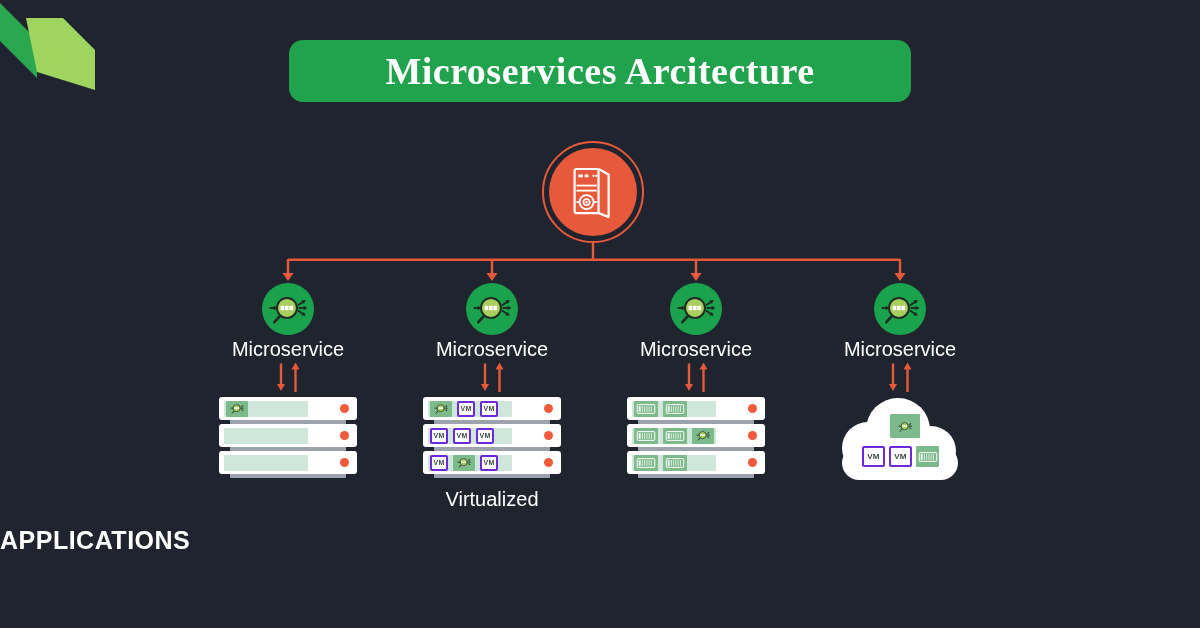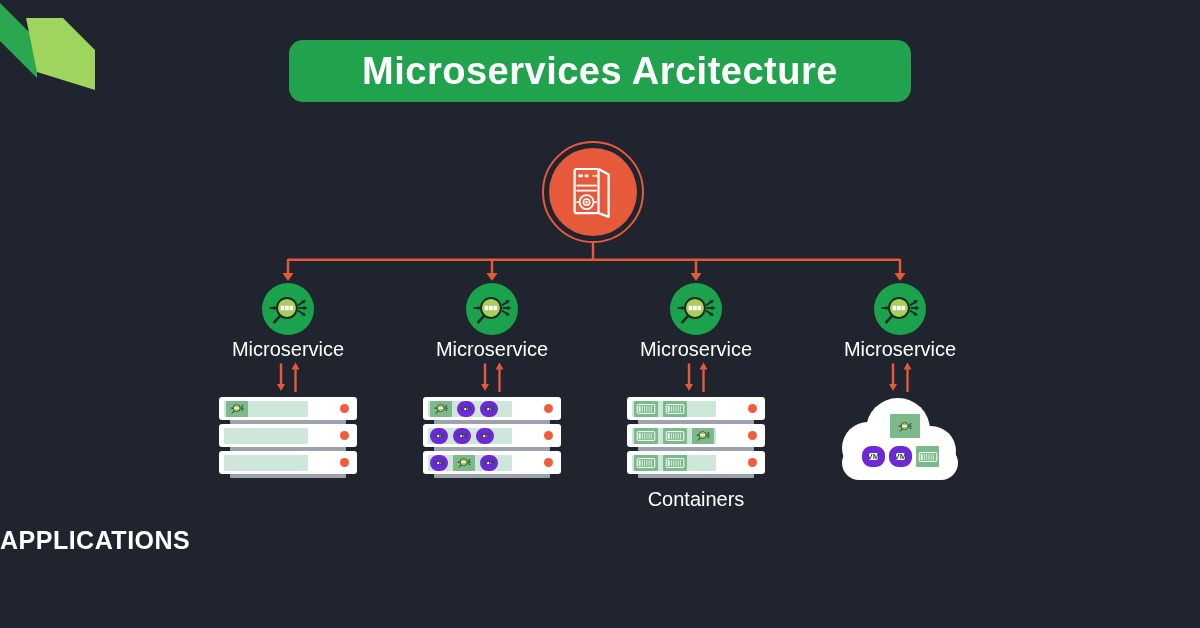--- a/index.html
+++ b/index.html
@@ -2,21 +2,21 @@
 <html><head>
 <meta charset="utf-8">
 <style>
   html,body{margin:0;padding:0;background:#14161f;}
   .canvas{position:relative;width:1200px;height:628px;background:#20242E;overflow:hidden;
           font-family:"Liberation Sans","DejaVu Sans",sans-serif;}
   .abs{position:absolute;}
   
   .title-pill{position:absolute;left:289px;top:40px;width:622px;height:62px;background:#21A34D;
               border-radius:14px;display:flex;align-items:center;justify-content:center;}
-  .title-pill span{color:#fff;font-size:38px;font-weight:700;letter-spacing:.5px;}
+  .title-pill span{color:#fff;font-size:38px;font-weight:700;letter-spacing:.5px;font-family:Liberation Serif, serif;}
   
   .hub-ring{position:absolute;left:542px;top:141px;width:102px;height:102px;border:2px solid #E6593A;
             border-radius:50%;box-sizing:border-box;}
   .hub-fill{position:absolute;left:549px;top:148px;width:88px;height:88px;background:#E6593A;
             border-radius:50%;display:flex;align-items:center;justify-content:center;}
   
   .col{position:absolute;top:0;width:204px;height:606px;}
   .svc-circle{position:absolute;left:76px;top:283px;width:52px;height:52px;border-radius:50%;
               background:#1BA24C;display:flex;align-items:center;justify-content:center;}
   .svc-label,.infra-label{position:absolute;left:0;width:100%;text-align:center;color:#fff;
@@ -28,21 +28,21 @@
   .srow{position:relative;height:27px;}
   .sbase{position:absolute;left:11px;right:11px;top:22px;height:5px;background:#9CA3AC;border-radius:1px;}
   .sunit{position:absolute;left:0;right:0;top:0;height:23px;background:#fff;border-radius:3px;}
   .spanel{position:absolute;left:5px;top:3.5px;height:16px;width:84px;background:#CFE6DB;
           border-radius:1px;display:flex;align-items:center;gap:5px;padding-left:2px;box-sizing:border-box;}
   .led{position:absolute;right:8px;top:7px;width:9px;height:9px;border-radius:50%;background:#F15B3B;}
   .msbox{width:22px;height:16px;background:#7CB98B;border-radius:1px;display:flex;align-items:center;
          justify-content:center;flex:0 0 auto;}
   .ctbox{width:24px;height:16px;background:#7CB98B;border-radius:1px;display:flex;align-items:center;
          justify-content:center;flex:0 0 auto;}
-  .vmbox{width:18px;height:16px;background:#fff;border:7px solid #6d28d9;border-radius:9px;box-sizing:border-box;
+  .vmbox{width:18px;height:16px;background:#fff;border:2px solid #6d28d9;border-radius:2px;box-sizing:border-box;
          display:flex;align-items:center;justify-content:center;font-size:7px;font-weight:700;color:#3A4A42;
          letter-spacing:.3px;flex:0 0 auto;}
   
   .cloud{position:absolute;left:42px;top:398px;width:120px;height:82px;}
   .lobe{position:absolute;background:#fff;border-radius:50%;}
   .cbody{position:absolute;left:2px;right:2px;bottom:0;height:34px;background:#fff;border-radius:17px;}
   .cloud .msbox{position:absolute;left:50px;top:16px;width:30px;height:24px;}
   .cloud-row{position:absolute;left:22px;top:48px;display:flex;gap:4px;}
   .cloud-row .vmbox{width:23px;height:21px;font-size:8px;}
   .cloud-row .ctbox{width:23px;height:21px;}
@@ -253,20 +253,21 @@
                     <line x1="29.5" y1="21.5" x2="34.83666923472161" y2="25.057779489814404" stroke="#1E2B22" stroke-width="1.8"></line>
                     <polygon points="37,26.5 32.8,26.3 35.2,22.8" fill="#1E2B22"></polygon>
                   </svg>
                 </span>
                 <span class="vmbox">VM</span>
               </div>
               <span class="led"></span>
             </div>
           </div>
         </div>
+        <div class="infra-label">Virtualized</div>
       </div>
       <div class="col" style="left: 594px;">
         <div class="svc-circle">
           <svg width="44" height="42" viewBox="0 0 40 40" preserveAspectRatio="xMidYMid meet">
             <line x1="12.5" y1="26.5" x2="7" y2="32.5" stroke="#1E2B22" stroke-width="2.6" stroke-linecap="round"></line>
             <circle cx="19" cy="19" r="9.5" fill="#A8CE5E" stroke="#1E2B22" stroke-width="1.8"></circle>
             <rect x="13" y="16.8" width="3.4" height="4.4" rx=".5" fill="#fff"></rect>
             <rect x="17.2" y="16.8" width="3.4" height="4.4" rx=".5" fill="#fff"></rect>
             <rect x="21.4" y="16.8" width="3.4" height="4.4" rx=".5" fill="#fff"></rect>
             <line x1="2.5" y1="19" x2="7.4" y2="19" stroke="#1E2B22" stroke-width="1.8"></line>
@@ -382,21 +383,20 @@
                     <line x1="14.2" y1="4.2" x2="14.2" y2="11.8" stroke="#fff" stroke-width="1.1" opacity=".9"></line>
                     <line x1="17.2" y1="4.2" x2="17.2" y2="11.8" stroke="#fff" stroke-width="1.1" opacity=".9"></line>
                     <line x1="20.2" y1="4.2" x2="20.2" y2="11.8" stroke="#fff" stroke-width="1.1" opacity=".9"></line>
                   </svg>
                 </span>
               </div>
               <span class="led"></span>
             </div>
           </div>
         </div>
-        <div class="infra-label">Containers</div>
       </div>
       <div class="col" style="left: 798px;">
         <div class="svc-circle">
           <svg width="44" height="42" viewBox="0 0 40 40" preserveAspectRatio="xMidYMid meet">
             <line x1="12.5" y1="26.5" x2="7" y2="32.5" stroke="#1E2B22" stroke-width="2.6" stroke-linecap="round"></line>
             <circle cx="19" cy="19" r="9.5" fill="#A8CE5E" stroke="#1E2B22" stroke-width="1.8"></circle>
             <rect x="13" y="16.8" width="3.4" height="4.4" rx=".5" fill="#fff"></rect>
             <rect x="17.2" y="16.8" width="3.4" height="4.4" rx=".5" fill="#fff"></rect>
             <rect x="21.4" y="16.8" width="3.4" height="4.4" rx=".5" fill="#fff"></rect>
             <line x1="2.5" y1="19" x2="7.4" y2="19" stroke="#1E2B22" stroke-width="1.8"></line>

